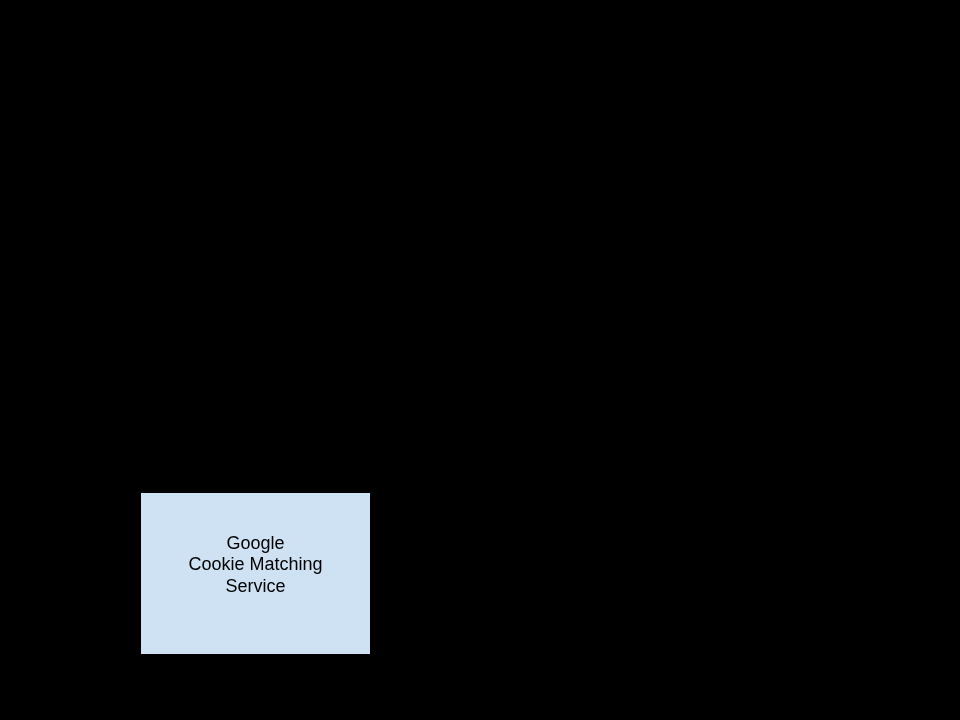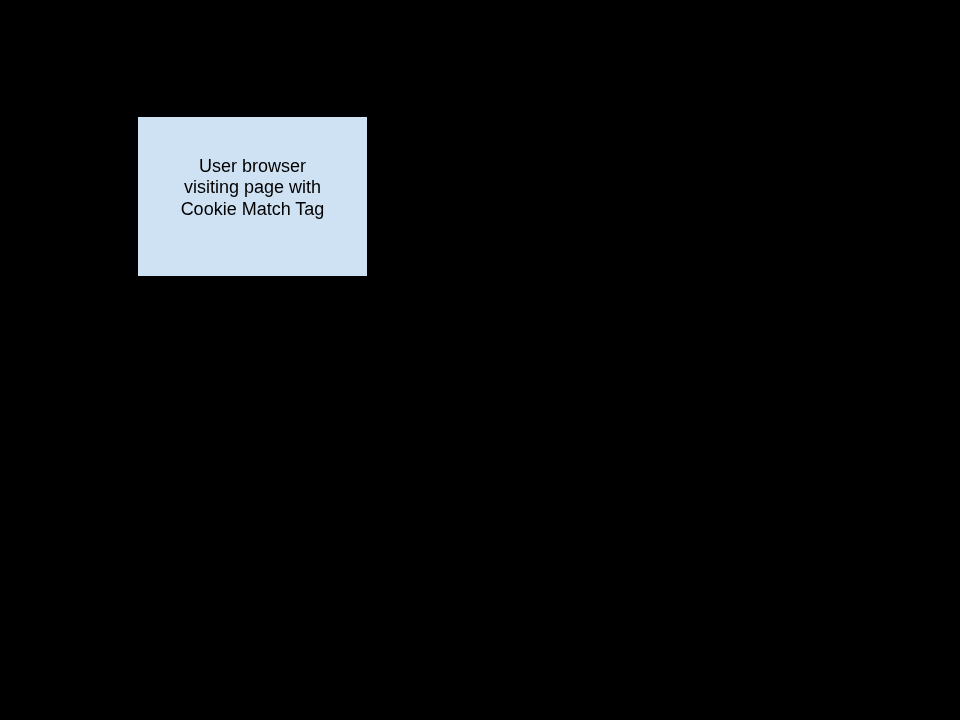--- a/index.html
+++ b/index.html
@@ -47,21 +47,21 @@
     top: 492px;
     width: 231px;
     height: 163px;
   }
 </style>
 </head>
 <body>
 
 <div class="stage">
 
-  <div class="node node-user-browser">
-    <span>User browser
-visiting page with
-Cookie Match Tag</span>
-  </div>
 
 
+  <div class="node node-google-cms">
+    <span>Google
+Cookie Matching
+Service</span>
+  </div>
 
 </div>
 
 </body></html>

